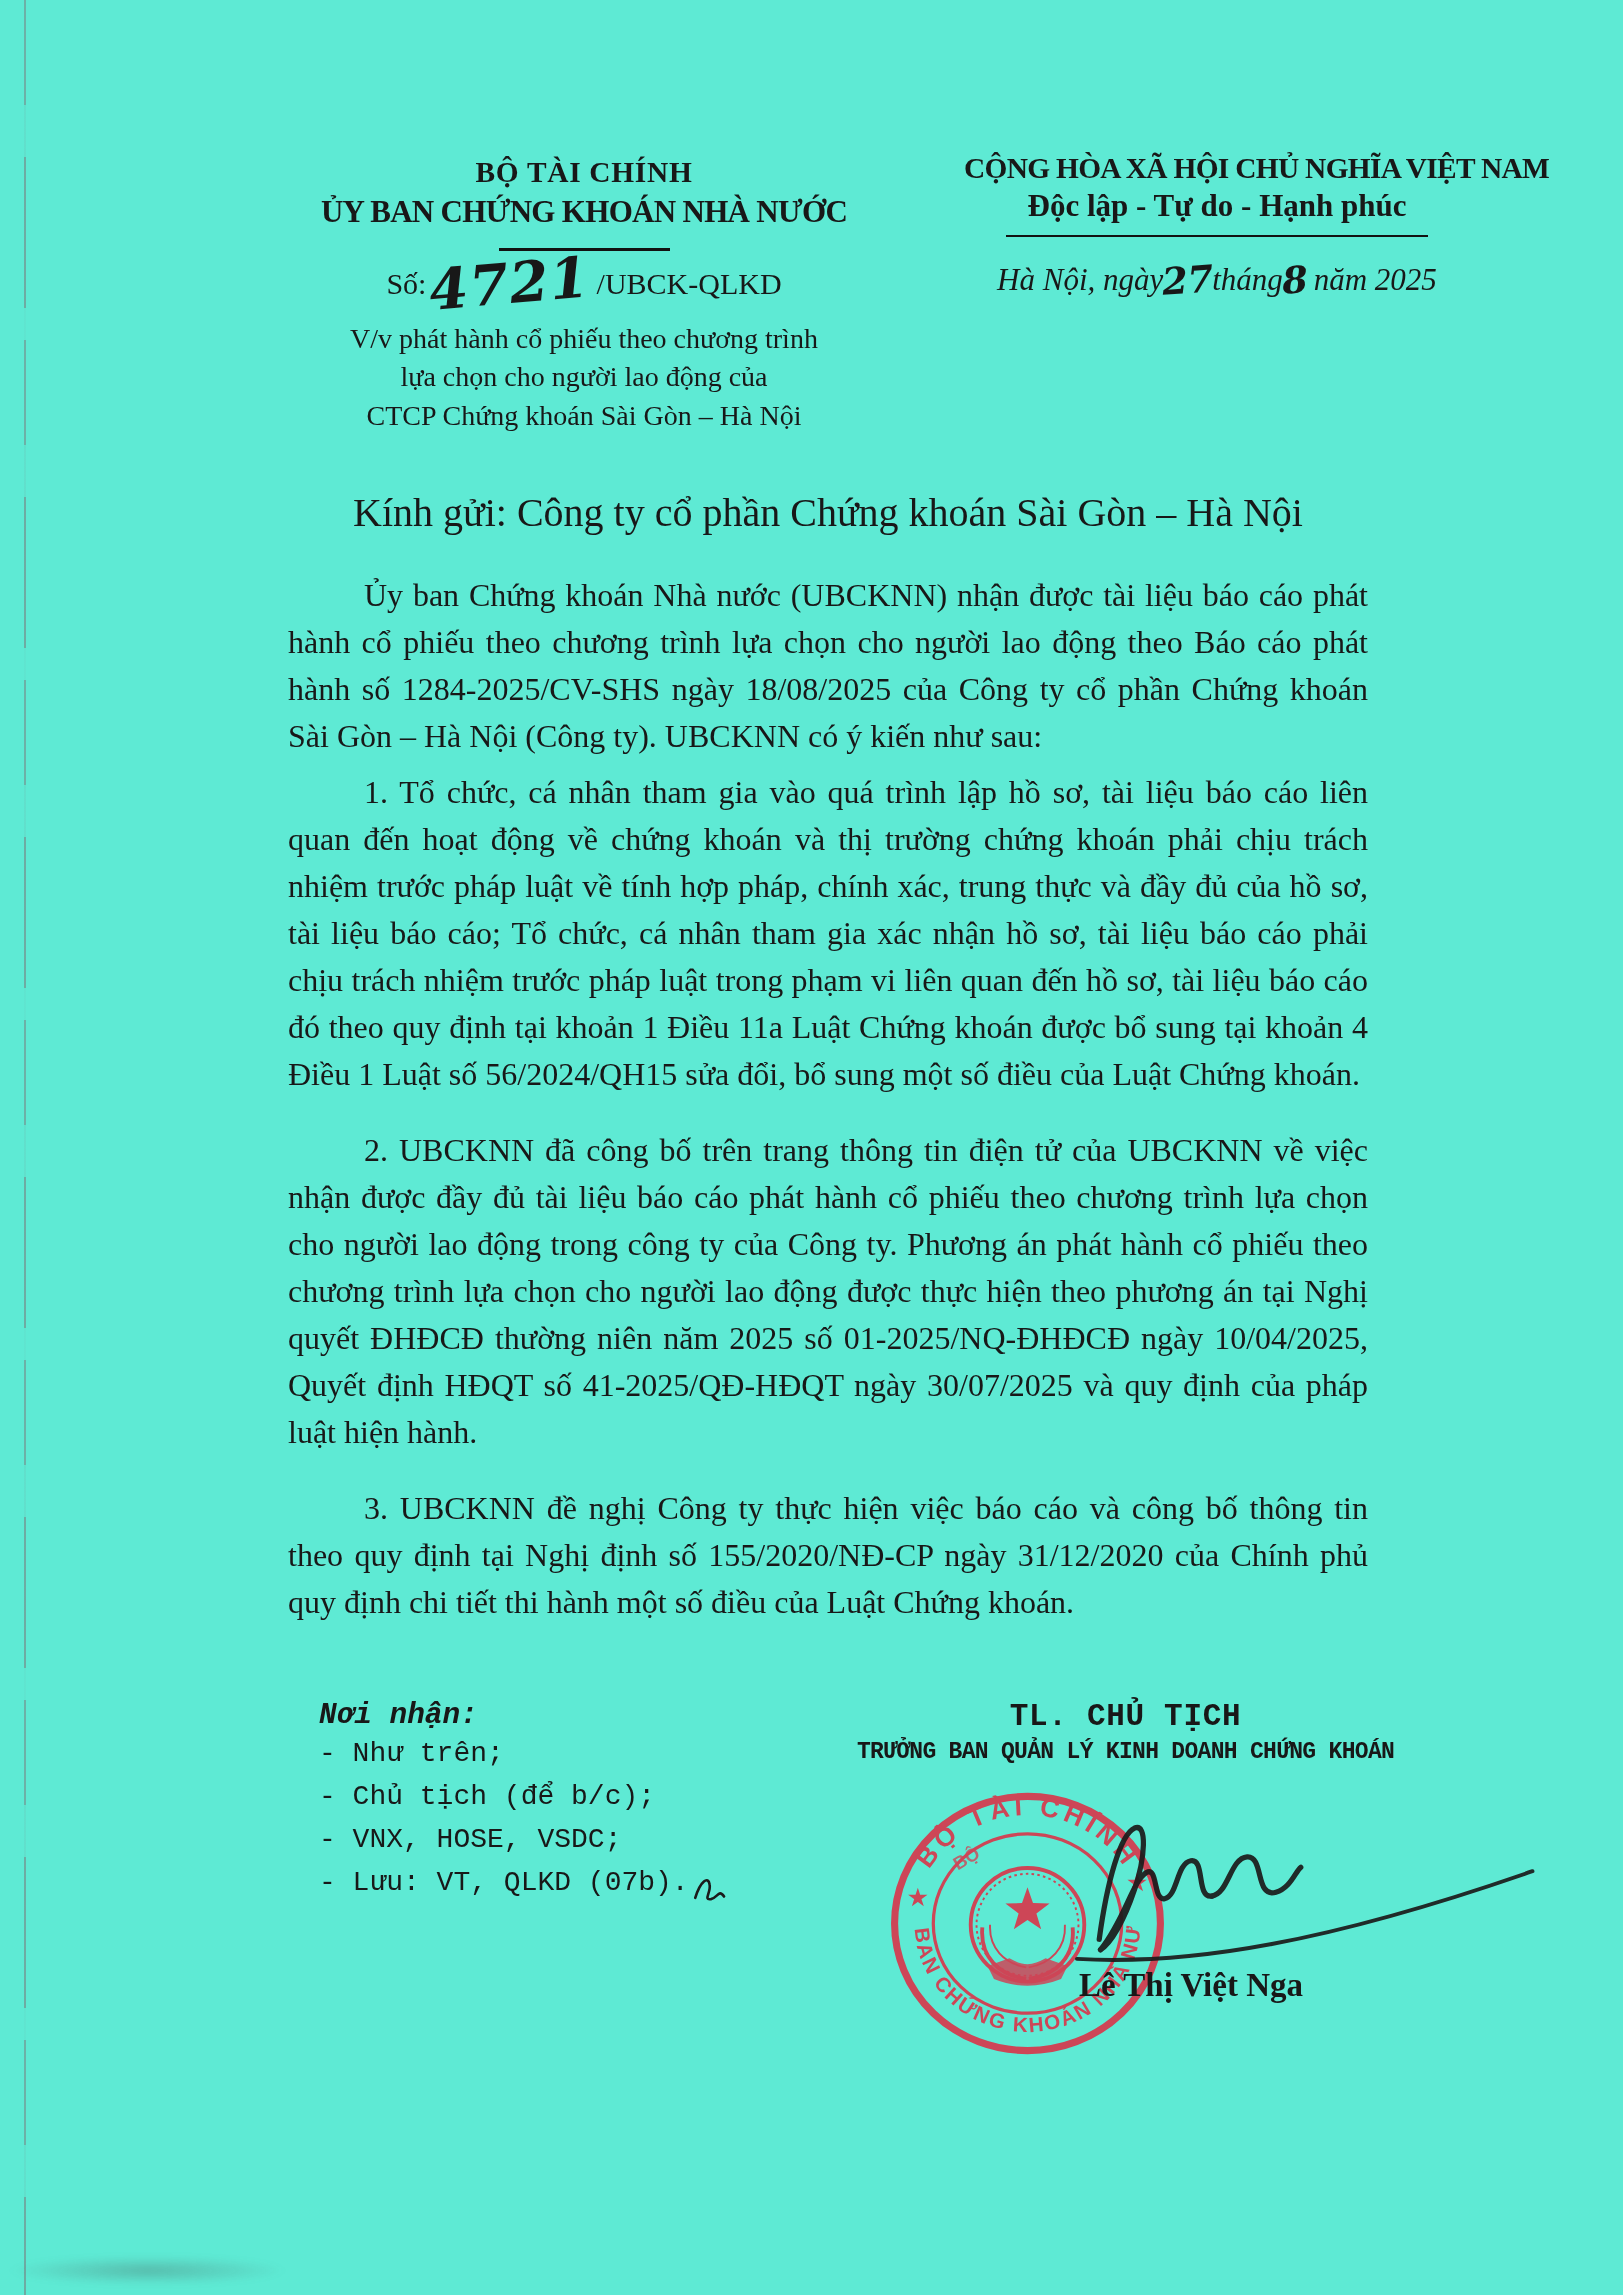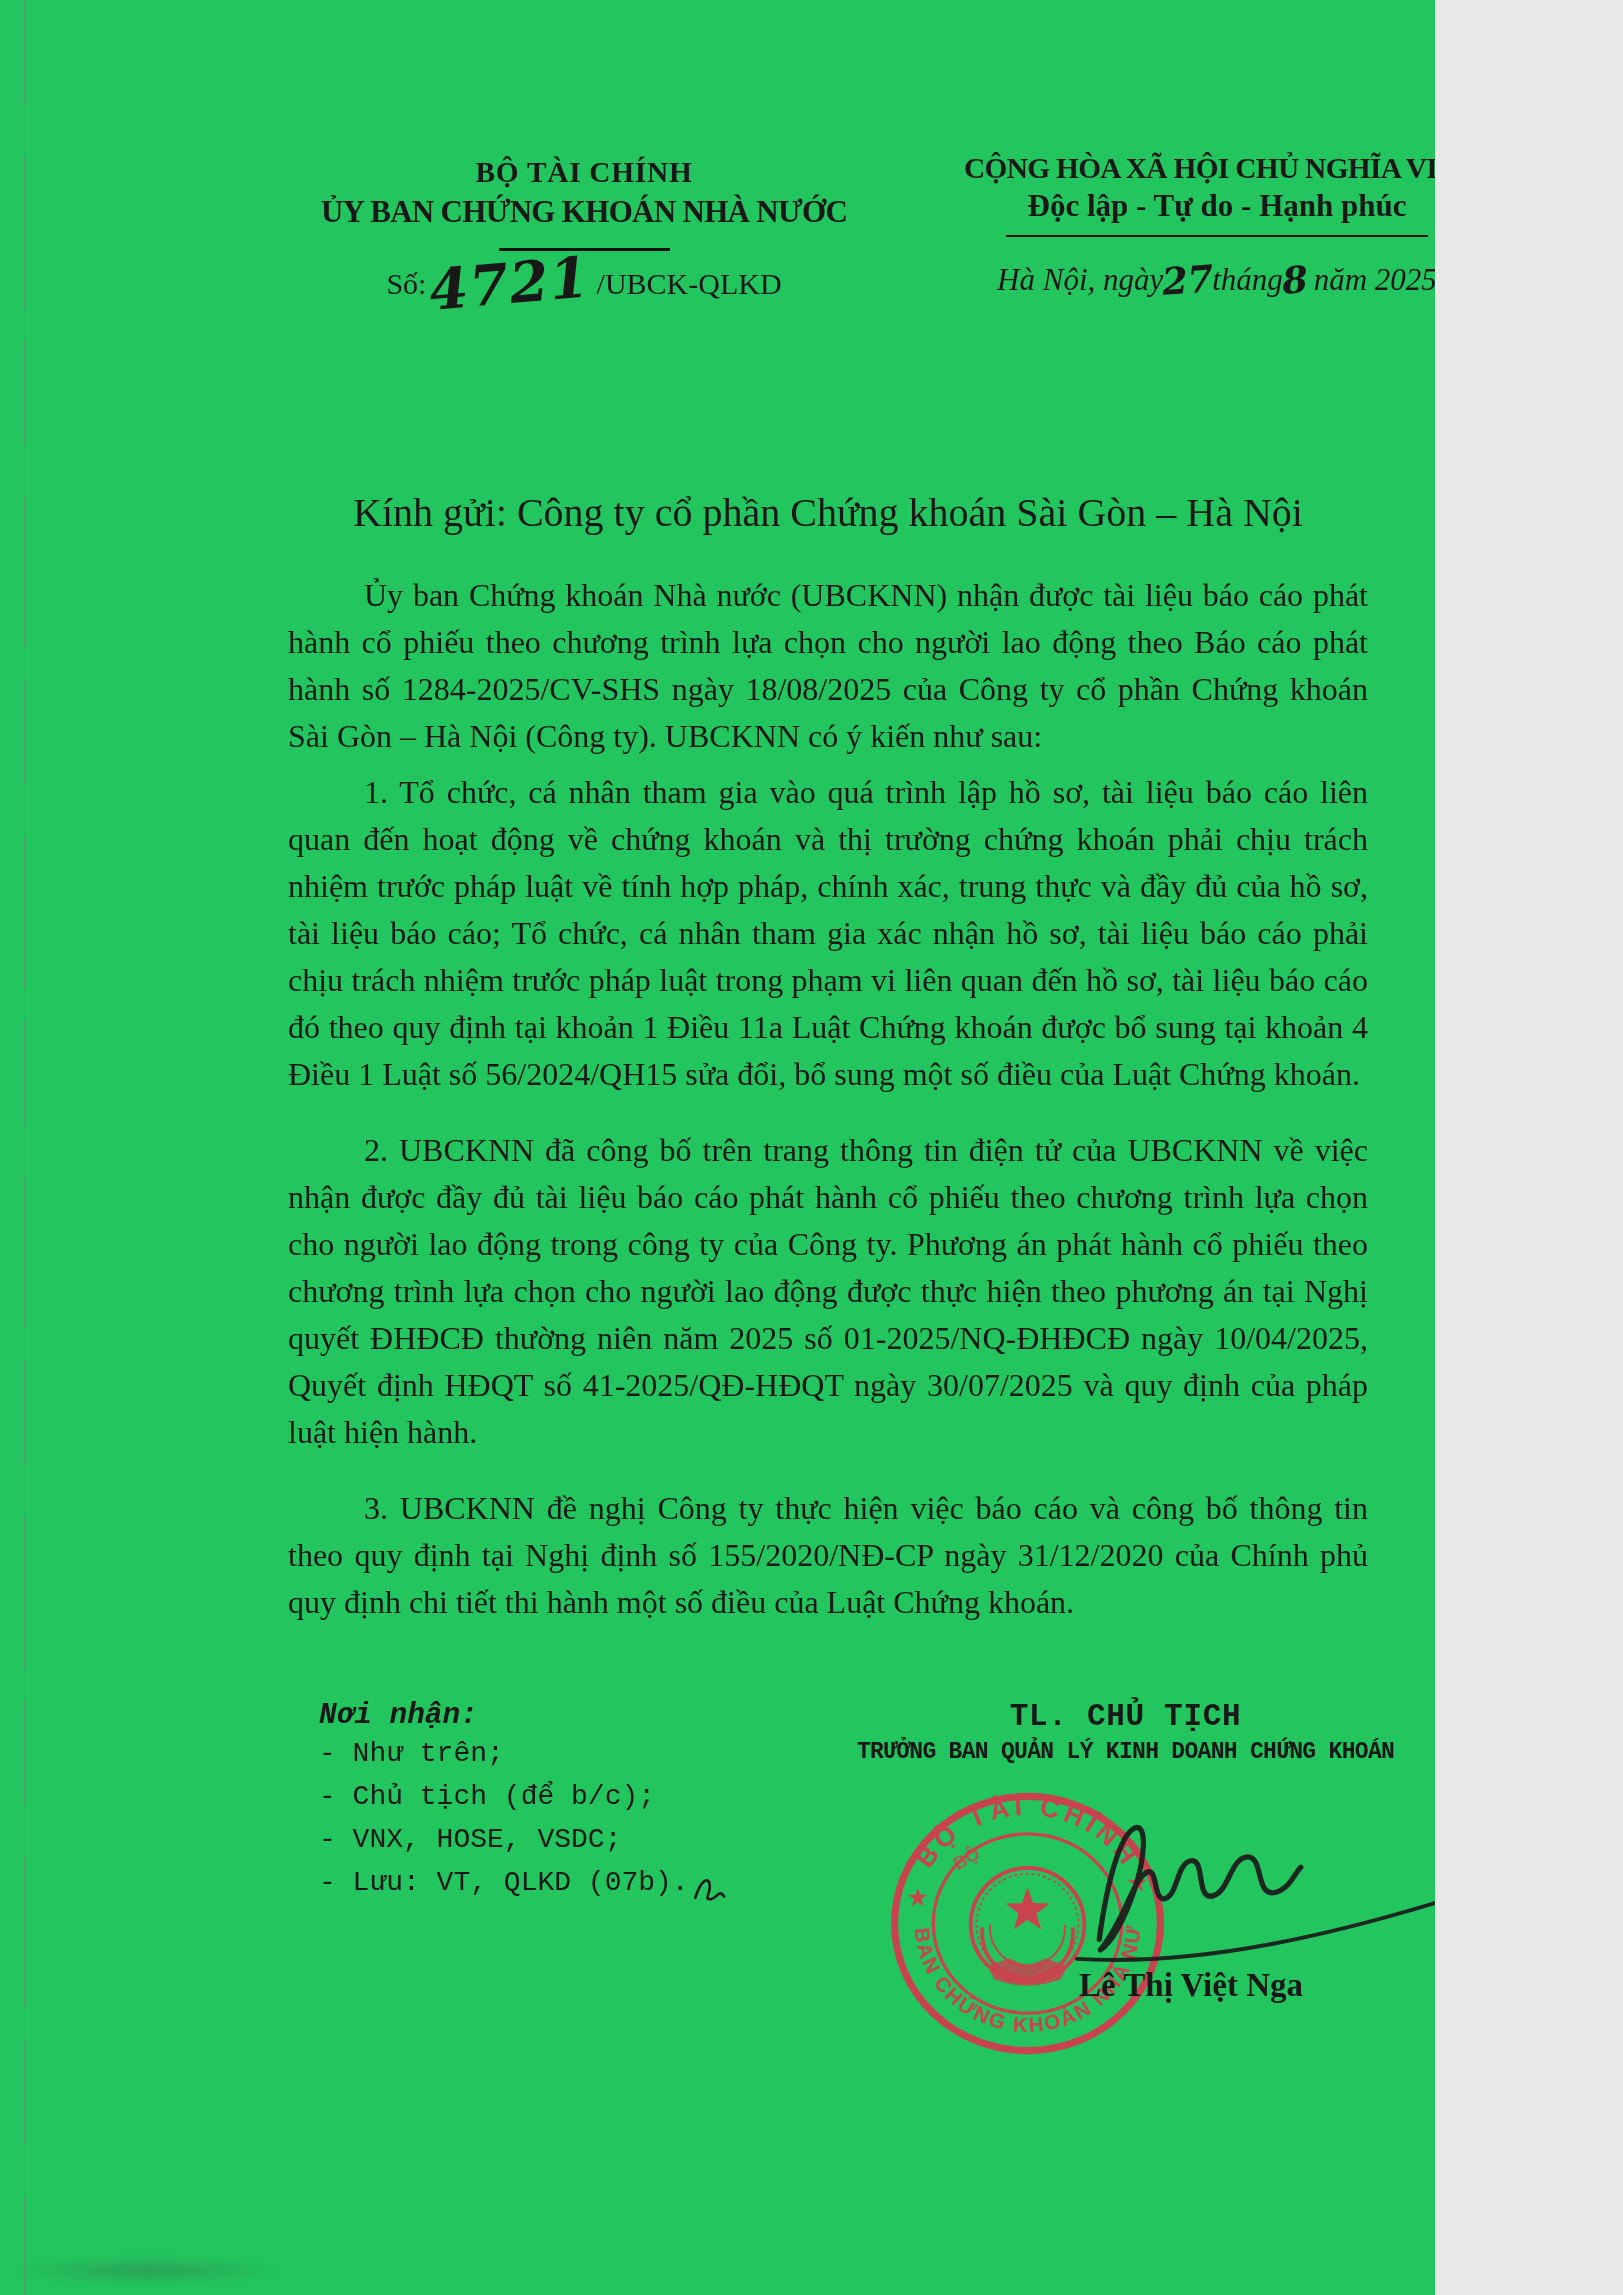--- a/index.html
+++ b/index.html
@@ -3,22 +3,22 @@
 <meta charset="utf-8">
 <style>
   :root{
     --stamp-red:#d63a4e;
     --ink:#181818;
     --scan-line:#97a0a0;
   }
   html,body{margin:0;padding:0;background:#e8e8e8;}
   .page{
     position:relative;
-    width:1435px;height:2295px;
-    background:#22c55e;
+    width:1623px;height:2295px;
+    background:#5eead4;
     font-family:"Liberation Serif", serif;
     color:var(--ink);
     overflow:hidden;
   }
   
   .scan-line{
     position:absolute;left:23.6px;top:0;width:2.6px;height:2295px;
     background:repeating-linear-gradient(to bottom,
       rgba(120,130,130,.55) 0 105px,
       rgba(120,130,130,.10) 105px 157px,
@@ -82,20 +82,25 @@
   <div class="scan-line"></div>
   <div class="scan-smudge"></div>
 
   <div class="hdr-left">
     <div class="org-parent">BỘ TÀI CHÍNH</div>
     <div class="org-name">ỦY BAN CHỨNG KHOÁN NHÀ NƯỚC</div>
     <div class="rule-left"></div>
     <div class="doc-number">
       <span>Số:</span><span class="hw-number">4721</span><span>/UBCK-QLKD</span>
     </div>
+    <div class="subject">
+      <div>V/v phát hành cổ phiếu theo chương trình</div>
+      <div>lựa chọn cho người lao động của</div>
+      <div>CTCP Chứng khoán Sài Gòn – Hà Nội</div>
+    </div>
   </div>
 
   <div class="hdr-right">
     <div class="motto-nation">CỘNG HÒA XÃ HỘI CHỦ NGHĨA VIỆT NAM</div>
     <div class="motto">Độc lập - Tự do - Hạnh phúc</div>
     <div class="rule-right"></div>
     <div class="date-line">
       <span>Hà Nội, ngày</span><span class="hw-date">27</span><span>tháng</span><span class="hw-date">8</span><span> năm 2025</span>
     </div>
   </div>

